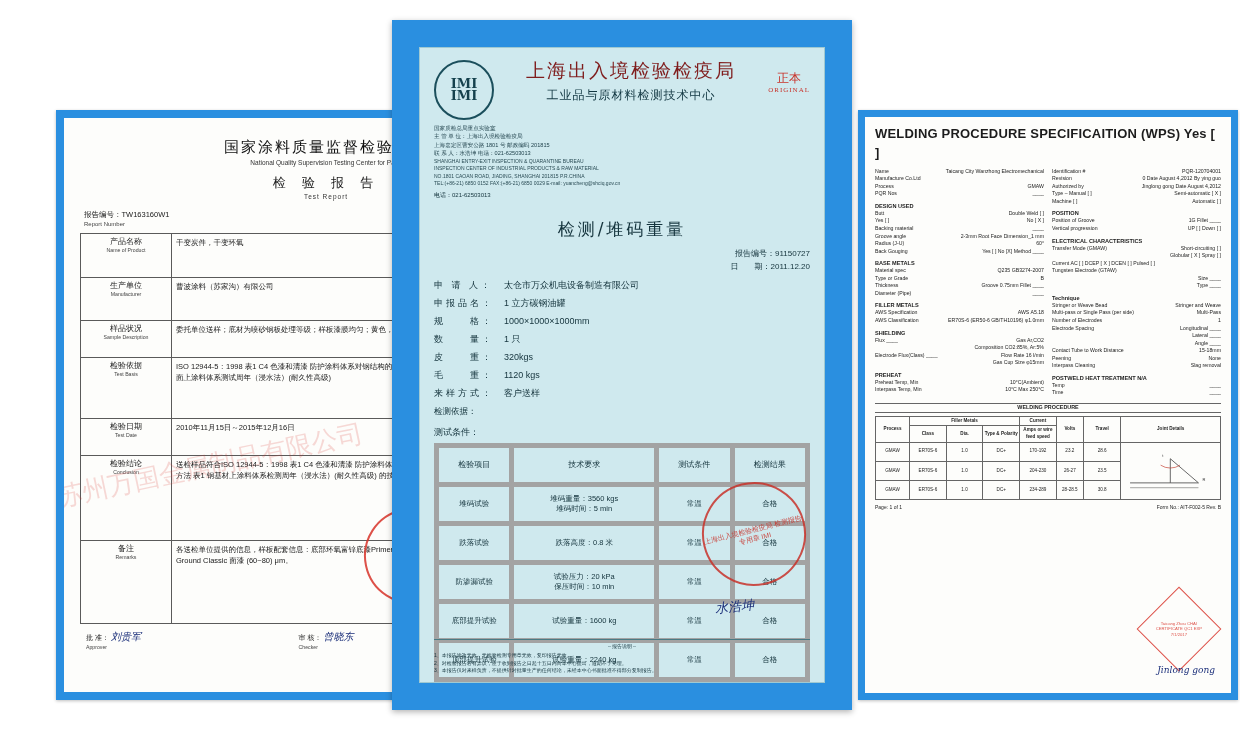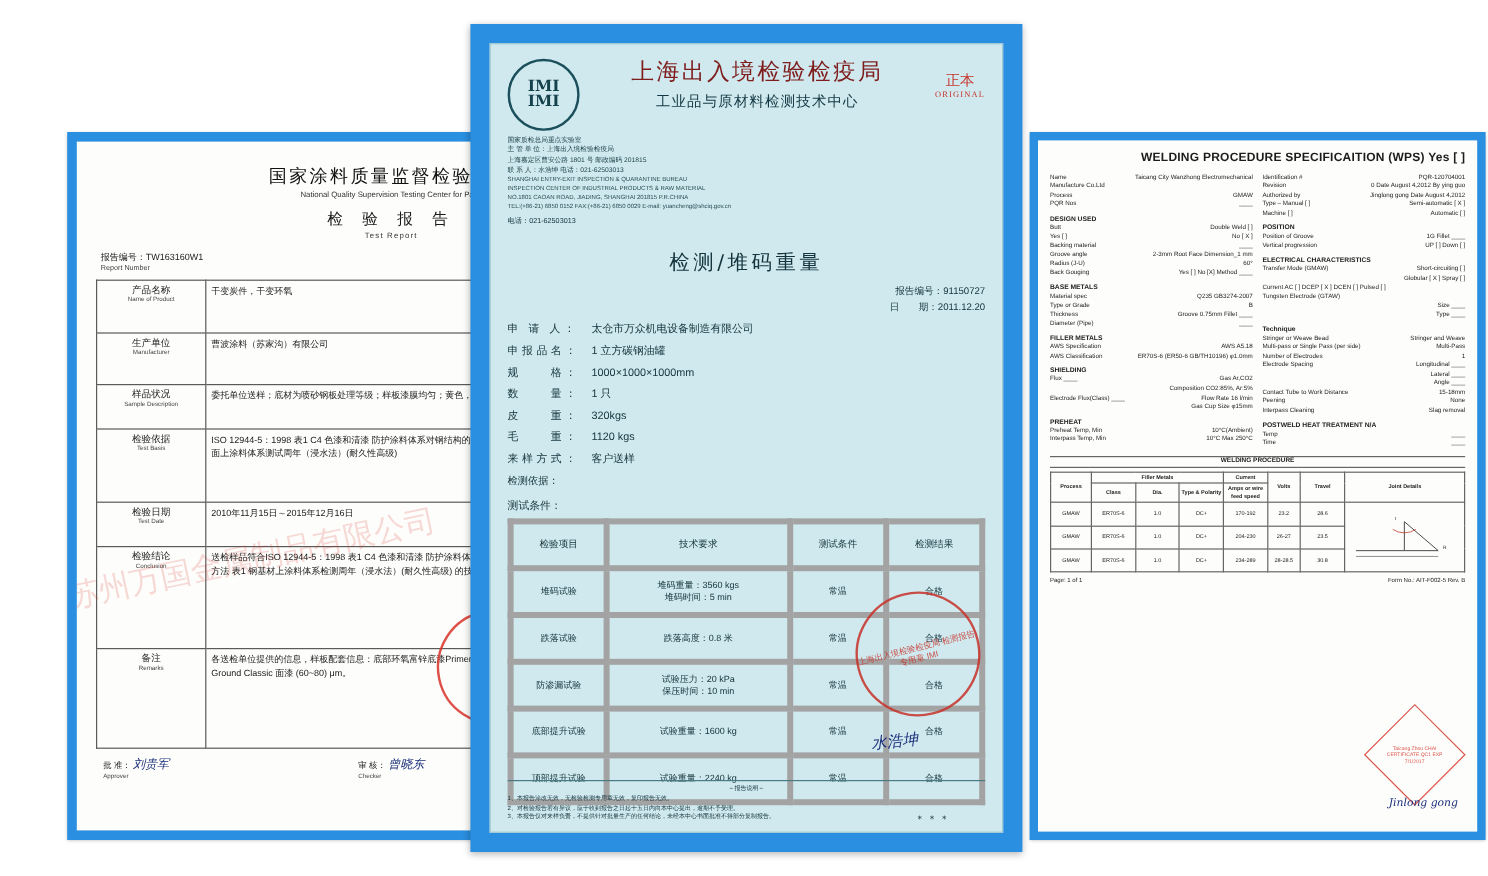--- a/index.html
+++ b/index.html
@@ -46,21 +46,21 @@
   .red-stamp .star{font-size:26px;line-height:22px;}
   .red-stamp .txt{font-size:7px;letter-spacing:1px;}
   .wm{
     position:absolute;color:rgba(216,52,42,.18);font-size:26px;white-space:nowrap;
     transform:rotate(-12deg);font-family:"DejaVu Sans",sans-serif;pointer-events:none;
   }
 
   
   #doc-center{
     left:392px;top:20px;width:460px;height:690px;
-    background:#2a8fe0;padding:16px;box-shadow:0 2px 6px rgba(0,0,0,.3);
+    background:#2a8fe0;padding:27px;box-shadow:0 2px 6px rgba(0,0,0,.3);
   }
   #doc-center .page{
     width:100%;height:100%;background:#cfe9ee;box-sizing:border-box;
     border:1px solid #9fc9d2;padding:10px 14px;position:relative;overflow:hidden;color:#14333c;
   }
   .cc-head{display:flex;gap:8px;align-items:flex-start;}
   .cc-logo{
     width:56px;height:56px;border:2px solid #1b4f5c;border-radius:50%;
     display:flex;flex-direction:column;align-items:center;justify-content:center;
     font-family:"DejaVu Serif",serif;font-weight:bold;font-size:13px;line-height:12px;color:#15414d;
@@ -91,21 +91,21 @@
 
   
   #doc-right{
     left:858px;top:110px;width:380px;height:590px;
     background:#2a8fe0;padding:7px;box-shadow:0 1px 3px rgba(0,0,0,.25);
   }
   #doc-right .page{
     width:100%;height:100%;background:#fdfdfb;box-sizing:border-box;padding:8px 10px;
     position:relative;overflow:hidden;font-size:5.2px;color:#1c1c1c;line-height:1.45;
   }
-  .wps-h1{text-align:right;font-size:10px;font-weight:bold;letter-spacing:.2px;}
+  .wps-h1{text-align:left;font-size:13px;font-weight:bold;letter-spacing:.2px;}
   .wps-h2{text-align:center;font-size:7.5px;font-weight:bold;}
   .wps-cols{display:flex;gap:8px;margin-top:5px;}
   .wps-col{flex:1;}
   .wps-row{display:flex;justify-content:space-between;gap:3px;}
   .wps-sec{font-weight:bold;margin-top:4px;font-size:5.6px;}
   table.wps{width:100%;border-collapse:collapse;margin-top:3px;font-size:4.6px;table-layout:fixed;}
   table.wps th,table.wps td{border:1px solid #666;padding:1px 1px;text-align:center;}
   .wps-foot{display:flex;justify-content:space-between;font-size:5px;margin-top:4px;}
   .wps-stamp{
     position:absolute;right:22px;bottom:34px;width:58px;height:58px;border:1.5px solid #d8342a;

